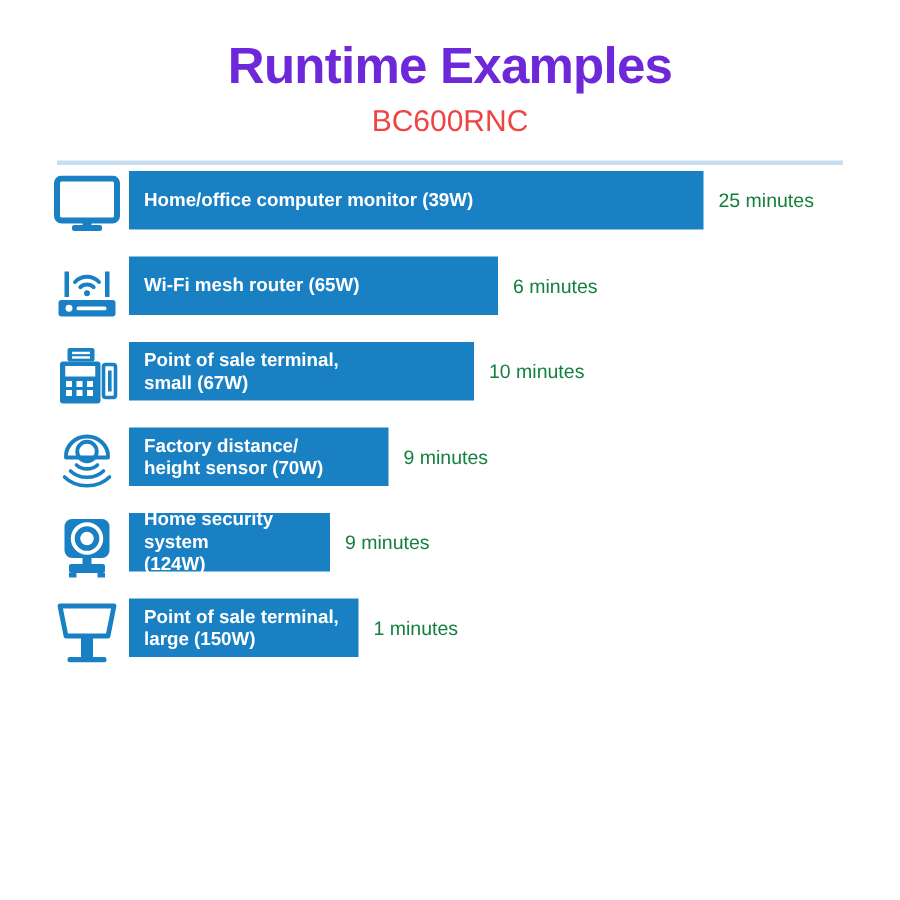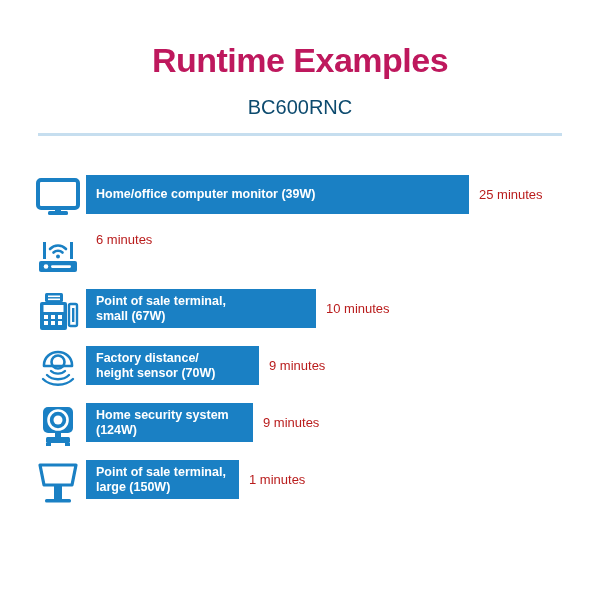--- a/index.html
+++ b/index.html
@@ -21,42 +21,42 @@
   }
 
   
   .header {
     padding-top: 26px;
     text-align: center;
   }
   .title {
     font-size: 34px;
     font-weight: bold;
-    color: #be185d;
+    color: #6d28d9;
     letter-spacing: -0.5px;
     line-height: 1.1;
-    margin: 16px;
+    margin: 0;
   }
   .subtitle {
     font-size: 20px;
-    color: #0c4a6e;
+    color: #ef4444;
     margin-top: 6px;
     line-height: 1.2;
   }
   .divider {
     margin: 14px auto 0 auto;
     width: 524px;
     height: 3px;
     background: #c6deef;
   }
 
   
   .chart {
     position: relative;
-    margin-top: 39px;
+    margin-top: 4px;
   }
   .row {
     position: relative;
     height: 57px;
     display: flex;
     align-items: flex-start;
   }
   .icon-cell {
     width: 56px;
     margin-left: 30px;
@@ -84,21 +84,21 @@
     flex: 0 0 auto;
   }
   .bar-label {
     color: #ffffff;
     font-size: 12.5px;
     font-weight: bold;
     line-height: 1.2;
     white-space: pre-line;
   }
   .value-label {
-    color: #b91c1c;
+    color: #15803d;
     font-size: 13px;
     margin-left: 10px;
     white-space: nowrap;
     flex: 0 0 auto;
   }
 </style>
 </head>
 <body>
 
 <div class="page">
@@ -134,20 +134,23 @@
           <rect x="34" y="7" width="3" height="17" fill="#1a80c4"></rect>
           <path d="M14 14 A11 11 0 0 1 30 14" fill="none" stroke="#1a80c4" stroke-width="2.6" stroke-linecap="round"></path>
           <path d="M17.5 17.5 A6.5 6.5 0 0 1 26.5 17.5" fill="none" stroke="#1a80c4" stroke-width="2.6" stroke-linecap="round"></path>
           <circle cx="22" cy="21.5" r="2" fill="#1a80c4"></circle>
           <rect x="3" y="26" width="38" height="11" rx="2" fill="#1a80c4"></rect>
           <circle cx="10" cy="31.5" r="2.3" fill="#ffffff"></circle>
           <rect x="15" y="30.3" width="20" height="2.6" rx="1.3" fill="#ffffff"></rect>
         </svg>
       </div>
       <div class="bar-wrap">
+        <div class="bar" style="width:246px">
+          <span class="bar-label">Wi-Fi mesh router (65W)</span>
+        </div>
         <span class="value-label">6 minutes</span>
       </div>
     </div>
 
     <div class="row">
       <div class="icon-cell">
         <svg width="44" height="42" viewBox="0 0 44 42">
           <rect x="9" y="2" width="18" height="9" rx="1.5" fill="#1a80c4"></rect>
           <rect x="12" y="4.5" width="12" height="1.6" fill="#ffffff"></rect>
           <rect x="12" y="7.5" width="12" height="1.6" fill="#ffffff"></rect>
@@ -197,21 +200,21 @@
           <rect x="7" y="2" width="30" height="26" rx="5" fill="#1a80c4"></rect>
           <circle cx="22" cy="15" r="9.5" fill="none" stroke="#ffffff" stroke-width="2.6"></circle>
           <circle cx="22" cy="15" r="4.5" fill="#ffffff"></circle>
           <rect x="19" y="28" width="6" height="4" fill="#1a80c4"></rect>
           <rect x="10" y="32" width="24" height="6" rx="1.5" fill="#1a80c4"></rect>
           <rect x="10" y="38" width="5" height="3" fill="#1a80c4"></rect>
           <rect x="29" y="38" width="5" height="3" fill="#1a80c4"></rect>
         </svg>
       </div>
       <div class="bar-wrap">
-        <div class="bar" style="width:167px">
+        <div class="bar" style="width:134px">
           <span class="bar-label">Home security system
 (124W)</span>
         </div>
         <span class="value-label">9 minutes</span>
       </div>
     </div>
 
     <div class="row">
       <div class="icon-cell">
         <svg width="44" height="44" viewBox="0 0 44 44">

